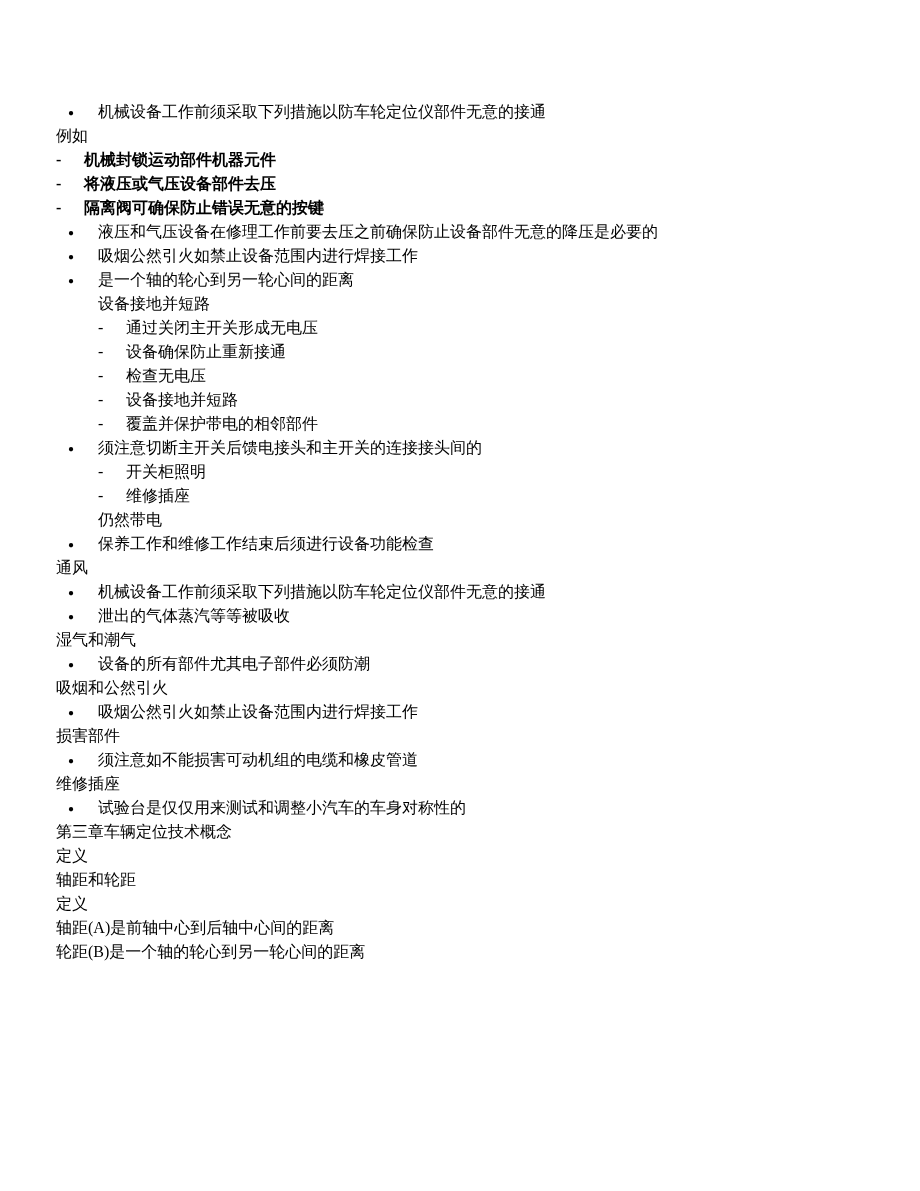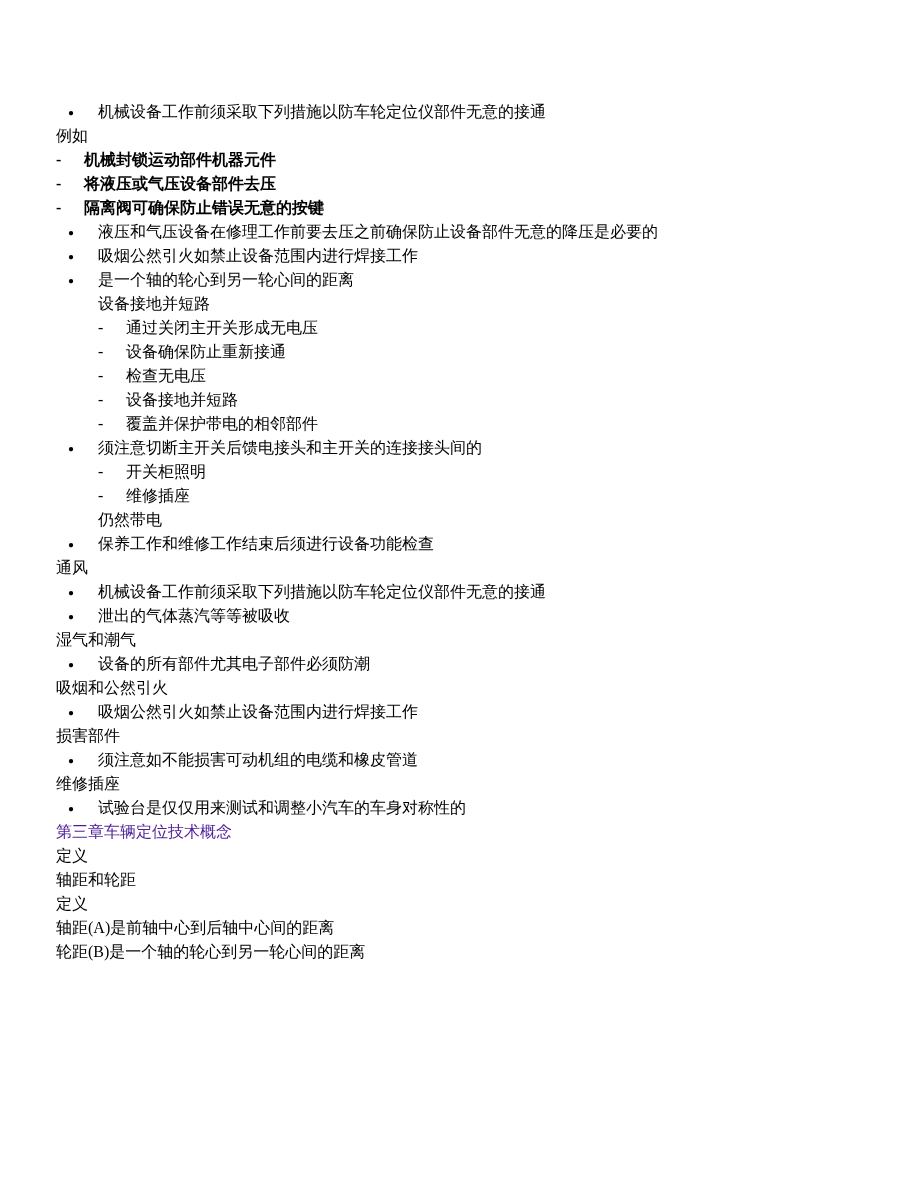--- a/index.html
+++ b/index.html
@@ -49,21 +49,21 @@
     }
     .dash-2::before {
       content: "-";
       position: absolute;
       left: 42px;
     }
     .no-indent {
       padding-left: 0;
     }
     .red {
-      color: #4c1d95;
+      color: #000000;
     }
   </style>
 </head>
 <body>
 
 <div id="content">
     <span class="line bullet-filled">机械设备工作前须采取下列措施以防车轮定位仪部件无意的接通</span>
     <span class="line no-indent">例如</span>
     <span class="line dash-1">机械封锁运动部件机器元件</span>
     <span class="line dash-1">将液压或气压设备部件去压</span>

